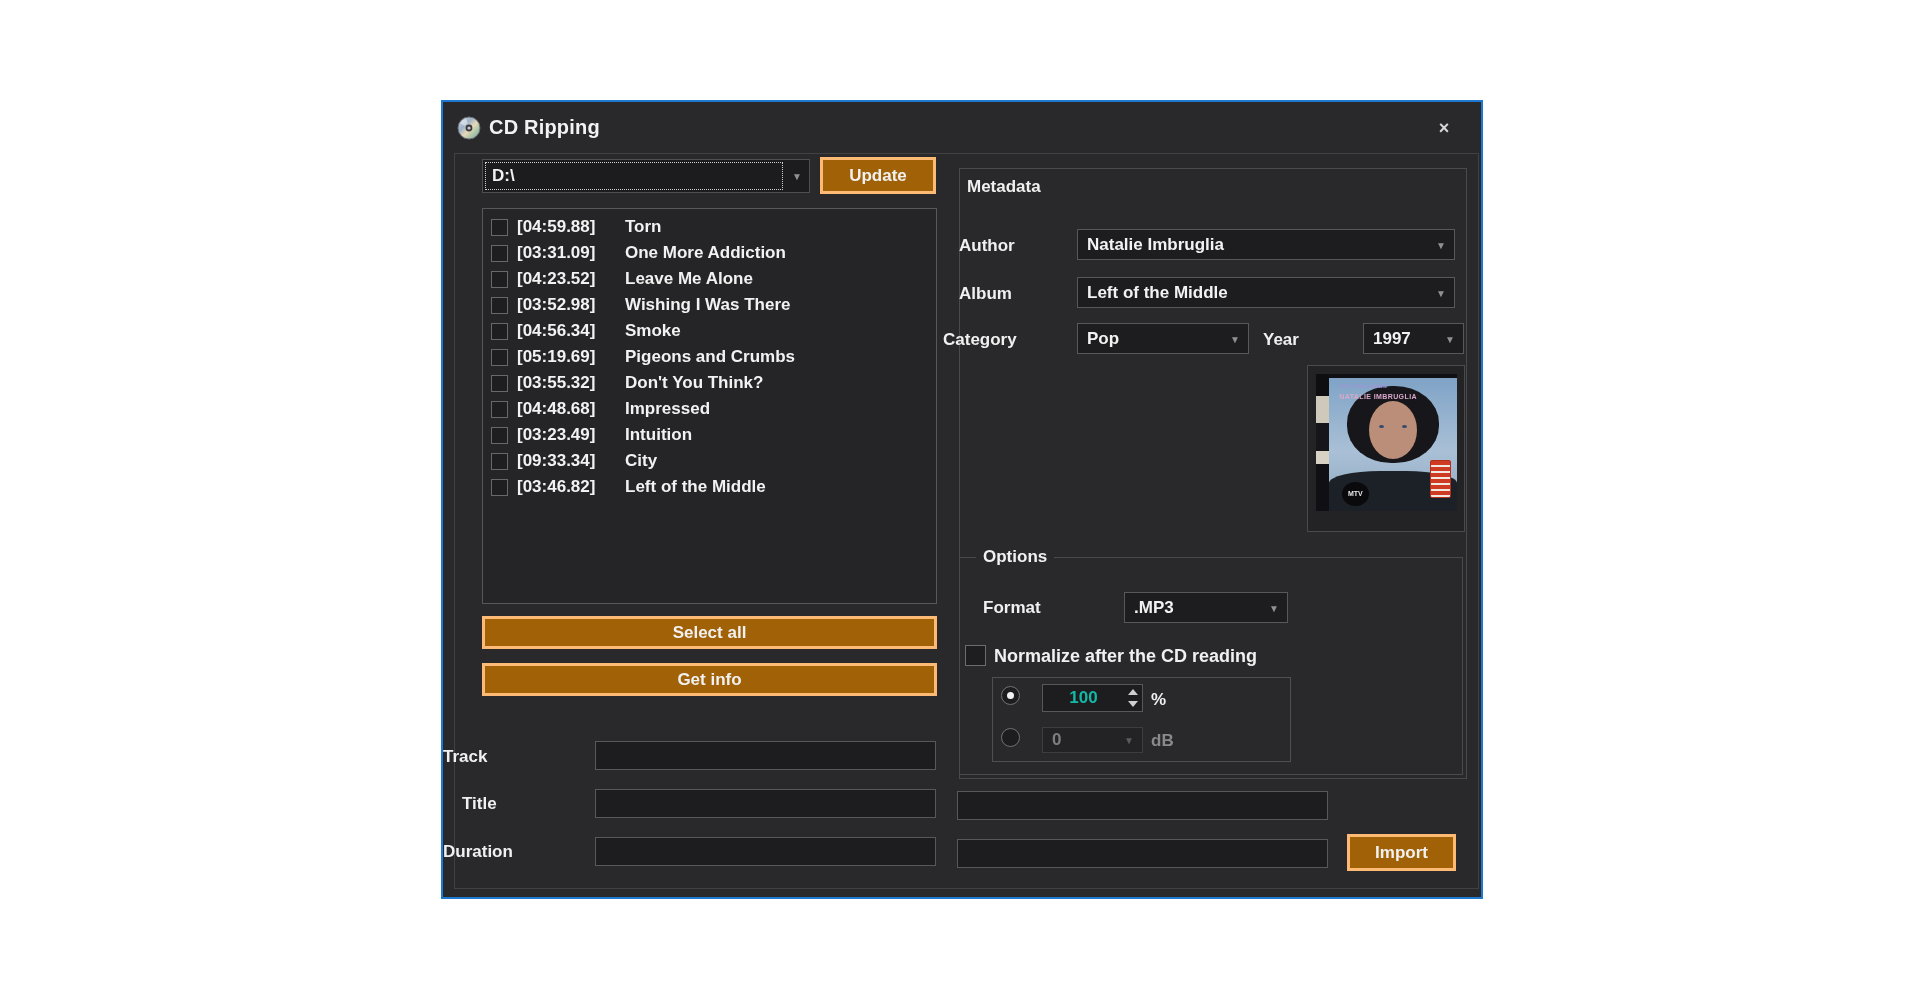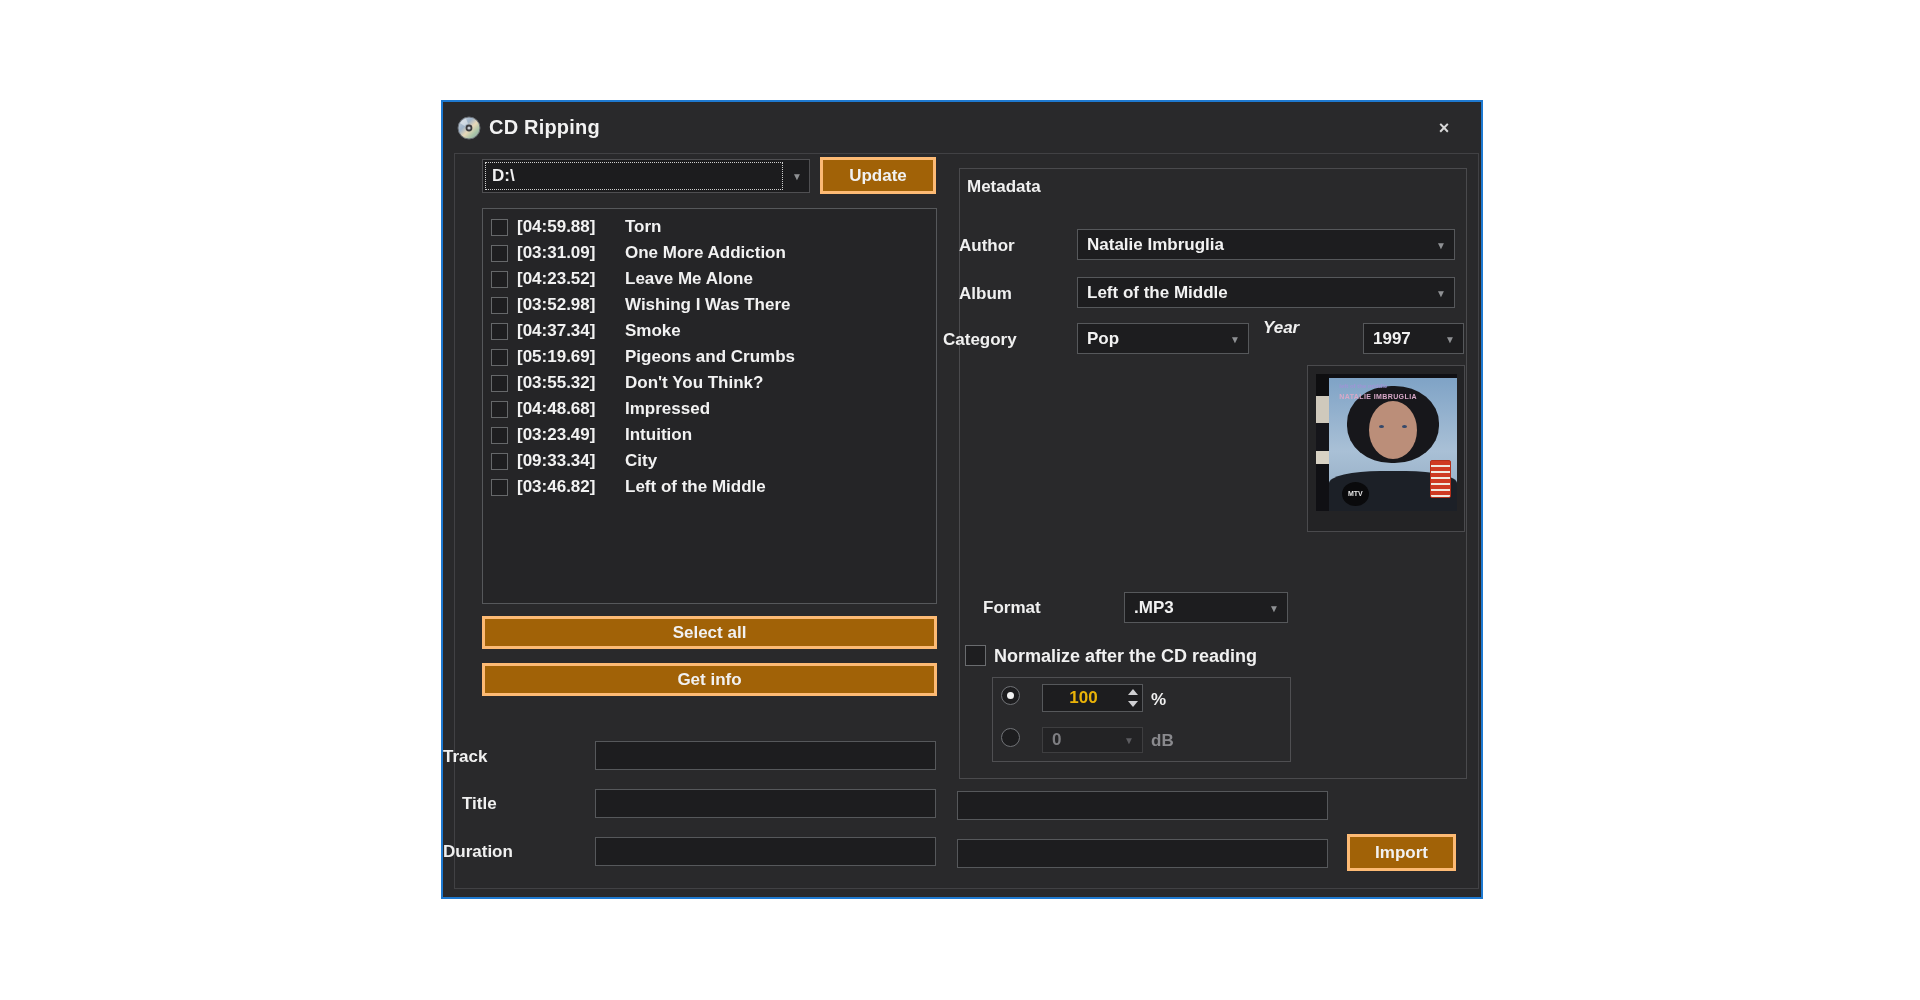--- a/index.html
+++ b/index.html
@@ -51,21 +51,21 @@
   .fld-track{ left:152px; top:639px; width:341px; height:29px; }
   .fld-title{ left:152px; top:687px; width:341px; height:29px; }
   .fld-duration{ left:152px; top:735px; width:341px; height:29px; }
 
   
   .meta-box{ position:absolute; left:516px; top:66px; width:508px; height:611px; border:1px solid #4a4a4d; }
   .meta-title{ left:524px; top:75px; }
   .lbl-author{ left:516px; top:134px; width:108px; }
   .lbl-album{ left:516px; top:182px; width:108px; }
   .lbl-category{ left:500px; top:228px; width:124px; }
-  .lbl-year{ left:820px; top:216px; width:84px;font-style:italic; }
+  .lbl-year{ left:820px; top:228px; width:84px; }
   .cmb-author{ left:634px; top:127px; width:378px; height:31px; }
   .cmb-album{ left:634px; top:175px; width:378px; height:31px; }
   .cmb-category{ left:634px; top:221px; width:172px; height:31px; }
   .cmb-year{ left:911px; top:221px; width:101px; height:31px;margin-left:9px; }
 
   
   .art-frame{ position:absolute; left:864px; top:263px; width:158px; height:167px; border:1px solid #4a4a4d; background:#232325; }
   .art{ position:absolute; left:8px; top:8px; width:141px; height:137px; background:#101014; overflow:hidden; }
   .art-spine{ position:absolute; left:0; top:0; width:13px; height:100%;
     background:linear-gradient(#0e0e10 0 16%, #cfc9bc 16% 36%, #15151a 36% 56%, #d8d2c4 56% 66%, #101014 66% 100%); }
@@ -89,21 +89,21 @@
   .cmb-format{ left:681px; top:490px; width:164px; height:31px; }
   .norm-check{ position:absolute; left:522px; top:543px; width:21px; height:21px; border:1px solid #6a6c6f; background:#1e1e20; }
   .norm-lbl{ left:551px; top:544px; font-size:18px; }
   .norm-box{ position:absolute; left:549px; top:575px; width:299px; height:85px; border:1px solid #4f4f52; }
   .radio{ position:absolute; width:19px; height:19px; border-radius:50%; border:1px solid #707276; background:#1d1d1f; }
   .radio.sel::after{ content:""; position:absolute; left:5px; top:5px; width:7px; height:7px; border-radius:50%; background:#f2f2f2; }
   .rad-pct{ left:558px; top:584px; }
   .rad-db{ left:558px; top:626px; }
   .spinner{ position:absolute; left:599px; top:582px; width:101px; height:28px; background:#1d1d1f; border:1px solid #56585b; }
   .spin-val{ position:absolute; left:0; top:0; right:18px; bottom:0; display:flex; align-items:center; justify-content:center;
-    font-size:17px; font-weight:700; color:#eab308; }
+    font-size:17px; font-weight:700; color:#14b8a6; }
   .spin-btns{ position:absolute; right:2px; top:1px; width:15px; height:24px; }
   .tri-up{ position:absolute; left:3px; top:3px; width:0; height:0; border-left:5px solid transparent; border-right:5px solid transparent; border-bottom:6px solid #cfcfd2; }
   .tri-dn{ position:absolute; left:3px; bottom:3px; width:0; height:0; border-left:5px solid transparent; border-right:5px solid transparent; border-top:6px solid #cfcfd2; }
   .pct-lbl{ left:708px; top:588px; }
   .cmb-db{ left:599px; top:625px; width:101px; height:26px; background:#232325; border:1px solid #3e3e40; }
   .cmb-db .val{ color:#7e7e82; }
   .cmb-db .arrow{ color:#5c5c60; }
   .db-lbl{ left:708px; top:629px; color:#8a8a8e; }
 
   
@@ -162,21 +162,21 @@
         <span class="ttime">[04:23.52]</span>
         <span class="tname">Leave Me Alone</span>
       </div>
     <div class="trow">
         <span class="tcheck"></span>
         <span class="ttime">[03:52.98]</span>
         <span class="tname">Wishing I Was There</span>
       </div>
     <div class="trow">
         <span class="tcheck"></span>
-        <span class="ttime">[04:37.34]</span>
+        <span class="ttime">[04:56.34]</span>
         <span class="tname">Smoke</span>
       </div>
     <div class="trow">
         <span class="tcheck"></span>
         <span class="ttime">[05:19.69]</span>
         <span class="tname">Pigeons and Crumbs</span>
       </div>
     <div class="trow">
         <span class="tcheck"></span>
         <span class="ttime">[03:55.32]</span>
@@ -252,20 +252,23 @@
         </div>
         <div class="art-sweater"></div>
         <div class="art-line1">left of the middle</div>
         <div class="art-line2">NATALIE IMBRUGLIA</div>
         <div class="art-mtv">MTV</div>
         <div class="art-sticker"></div>
       </div>
     </div>
   </div>
 
+  <div class="opt-box">
+    <span class="opt-legend">Options</span>
+  </div>
 
   <div class="label r lbl-format">Format</div>
   <div class="combo cmb-format">
     <span class="val">.MP3</span>
     <span class="arrow">▼</span>
   </div>
 
   <div class="norm-check"></div>
   <div class="label norm-lbl">Normalize after the CD reading</div>
 

